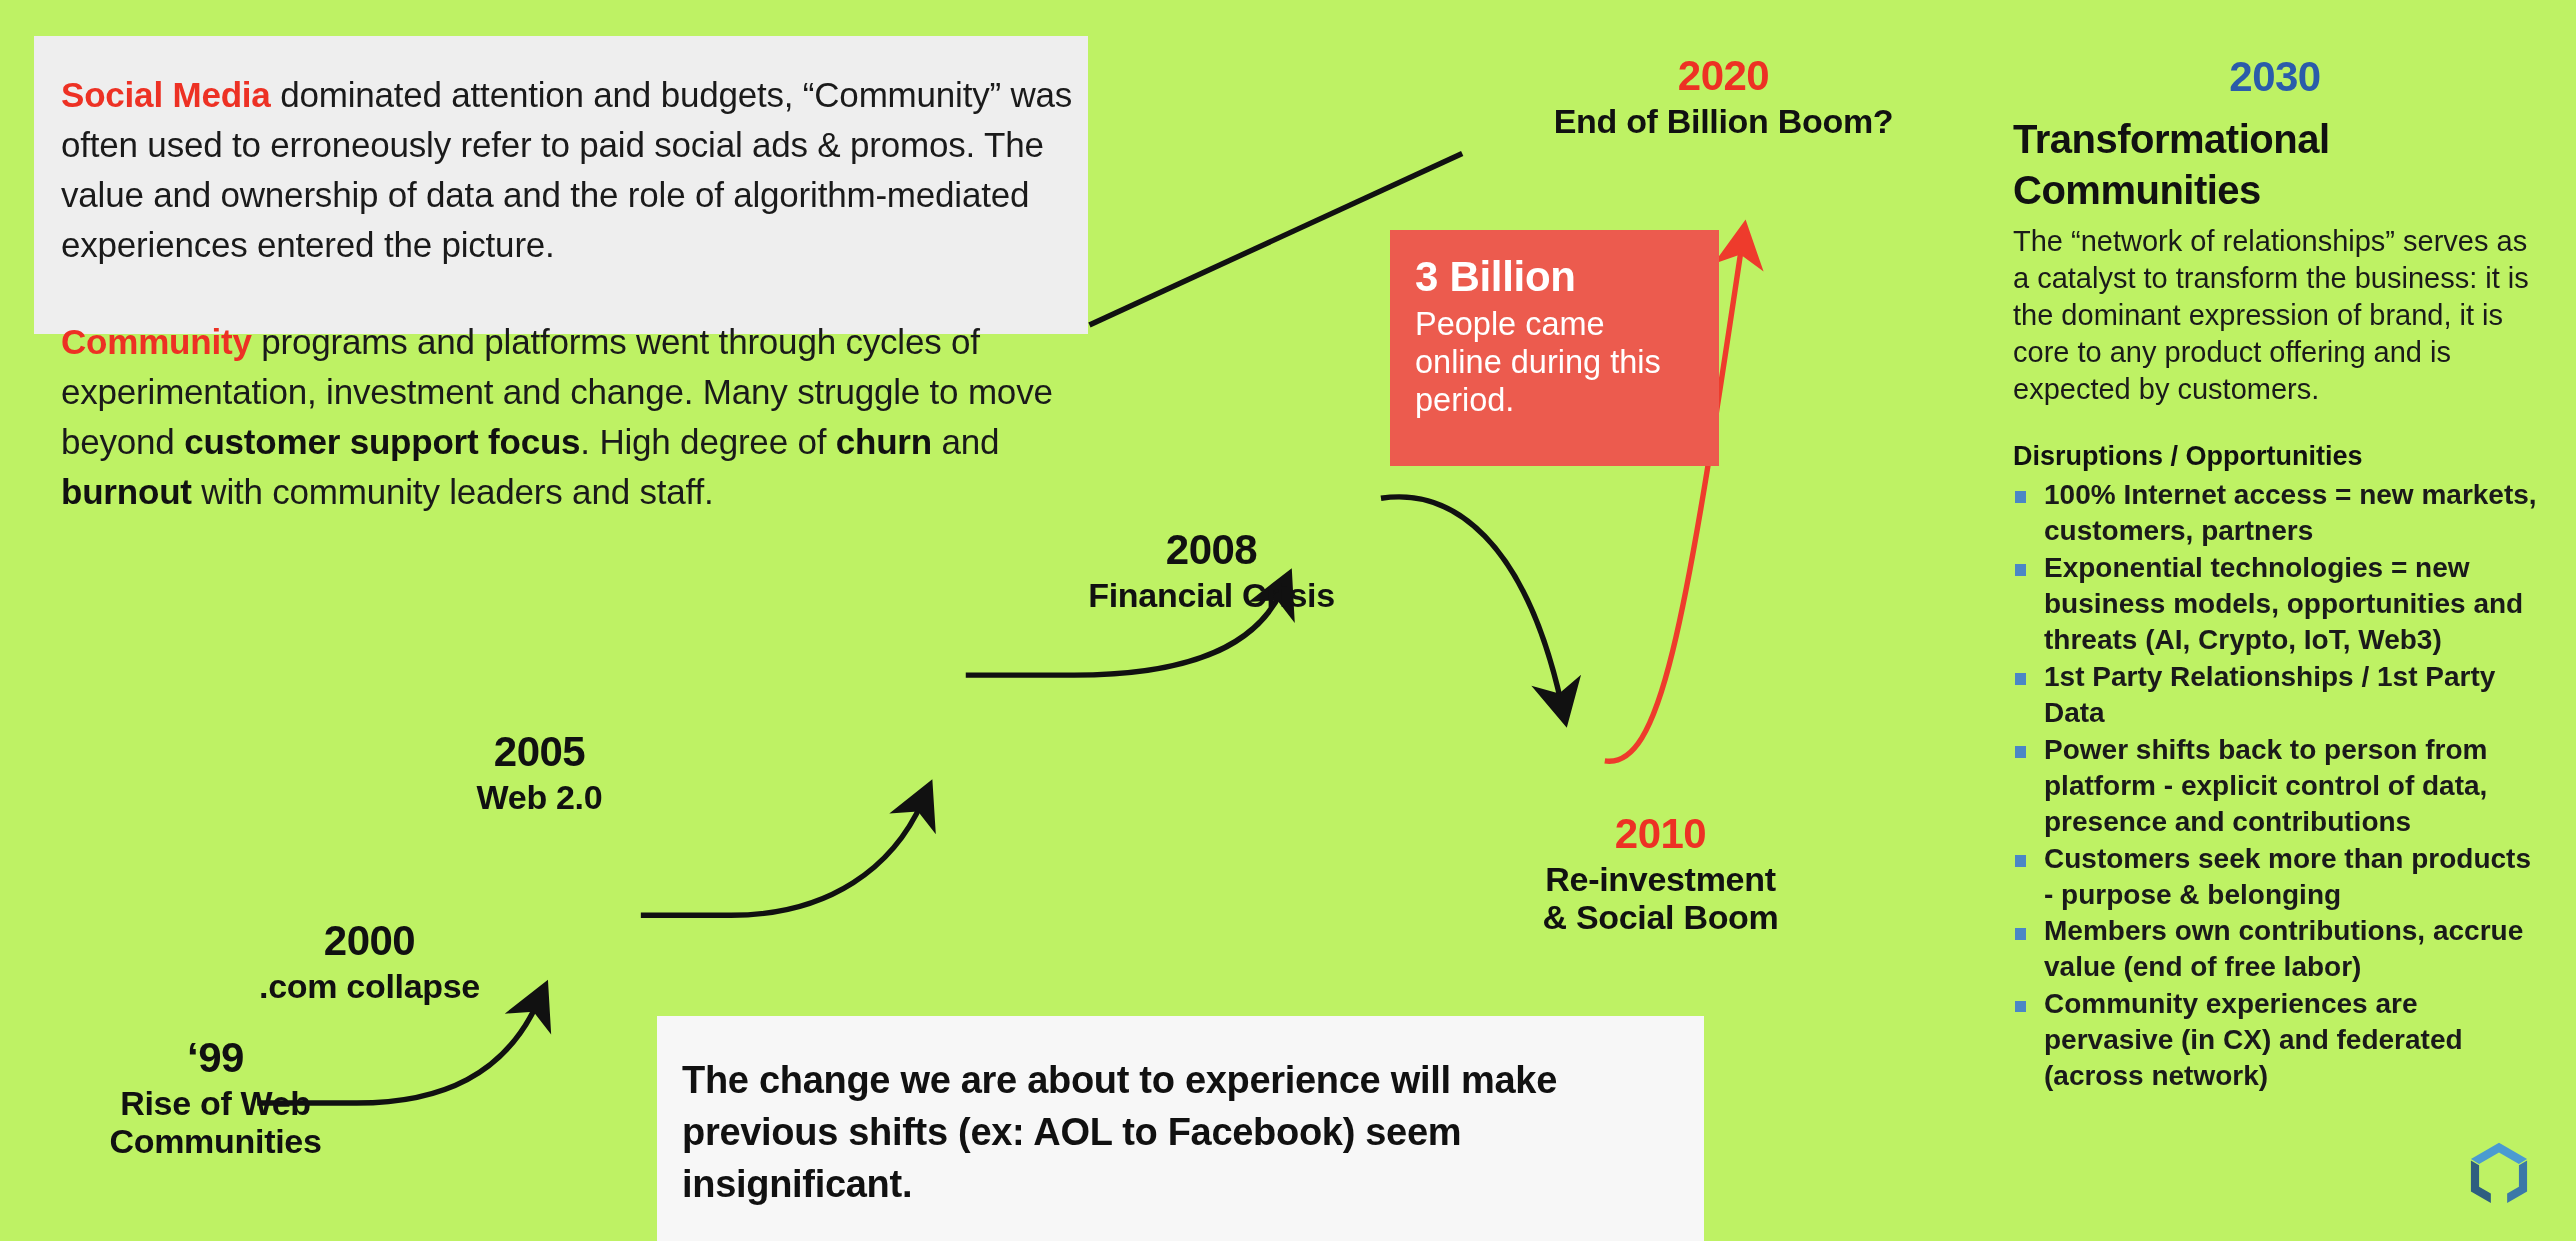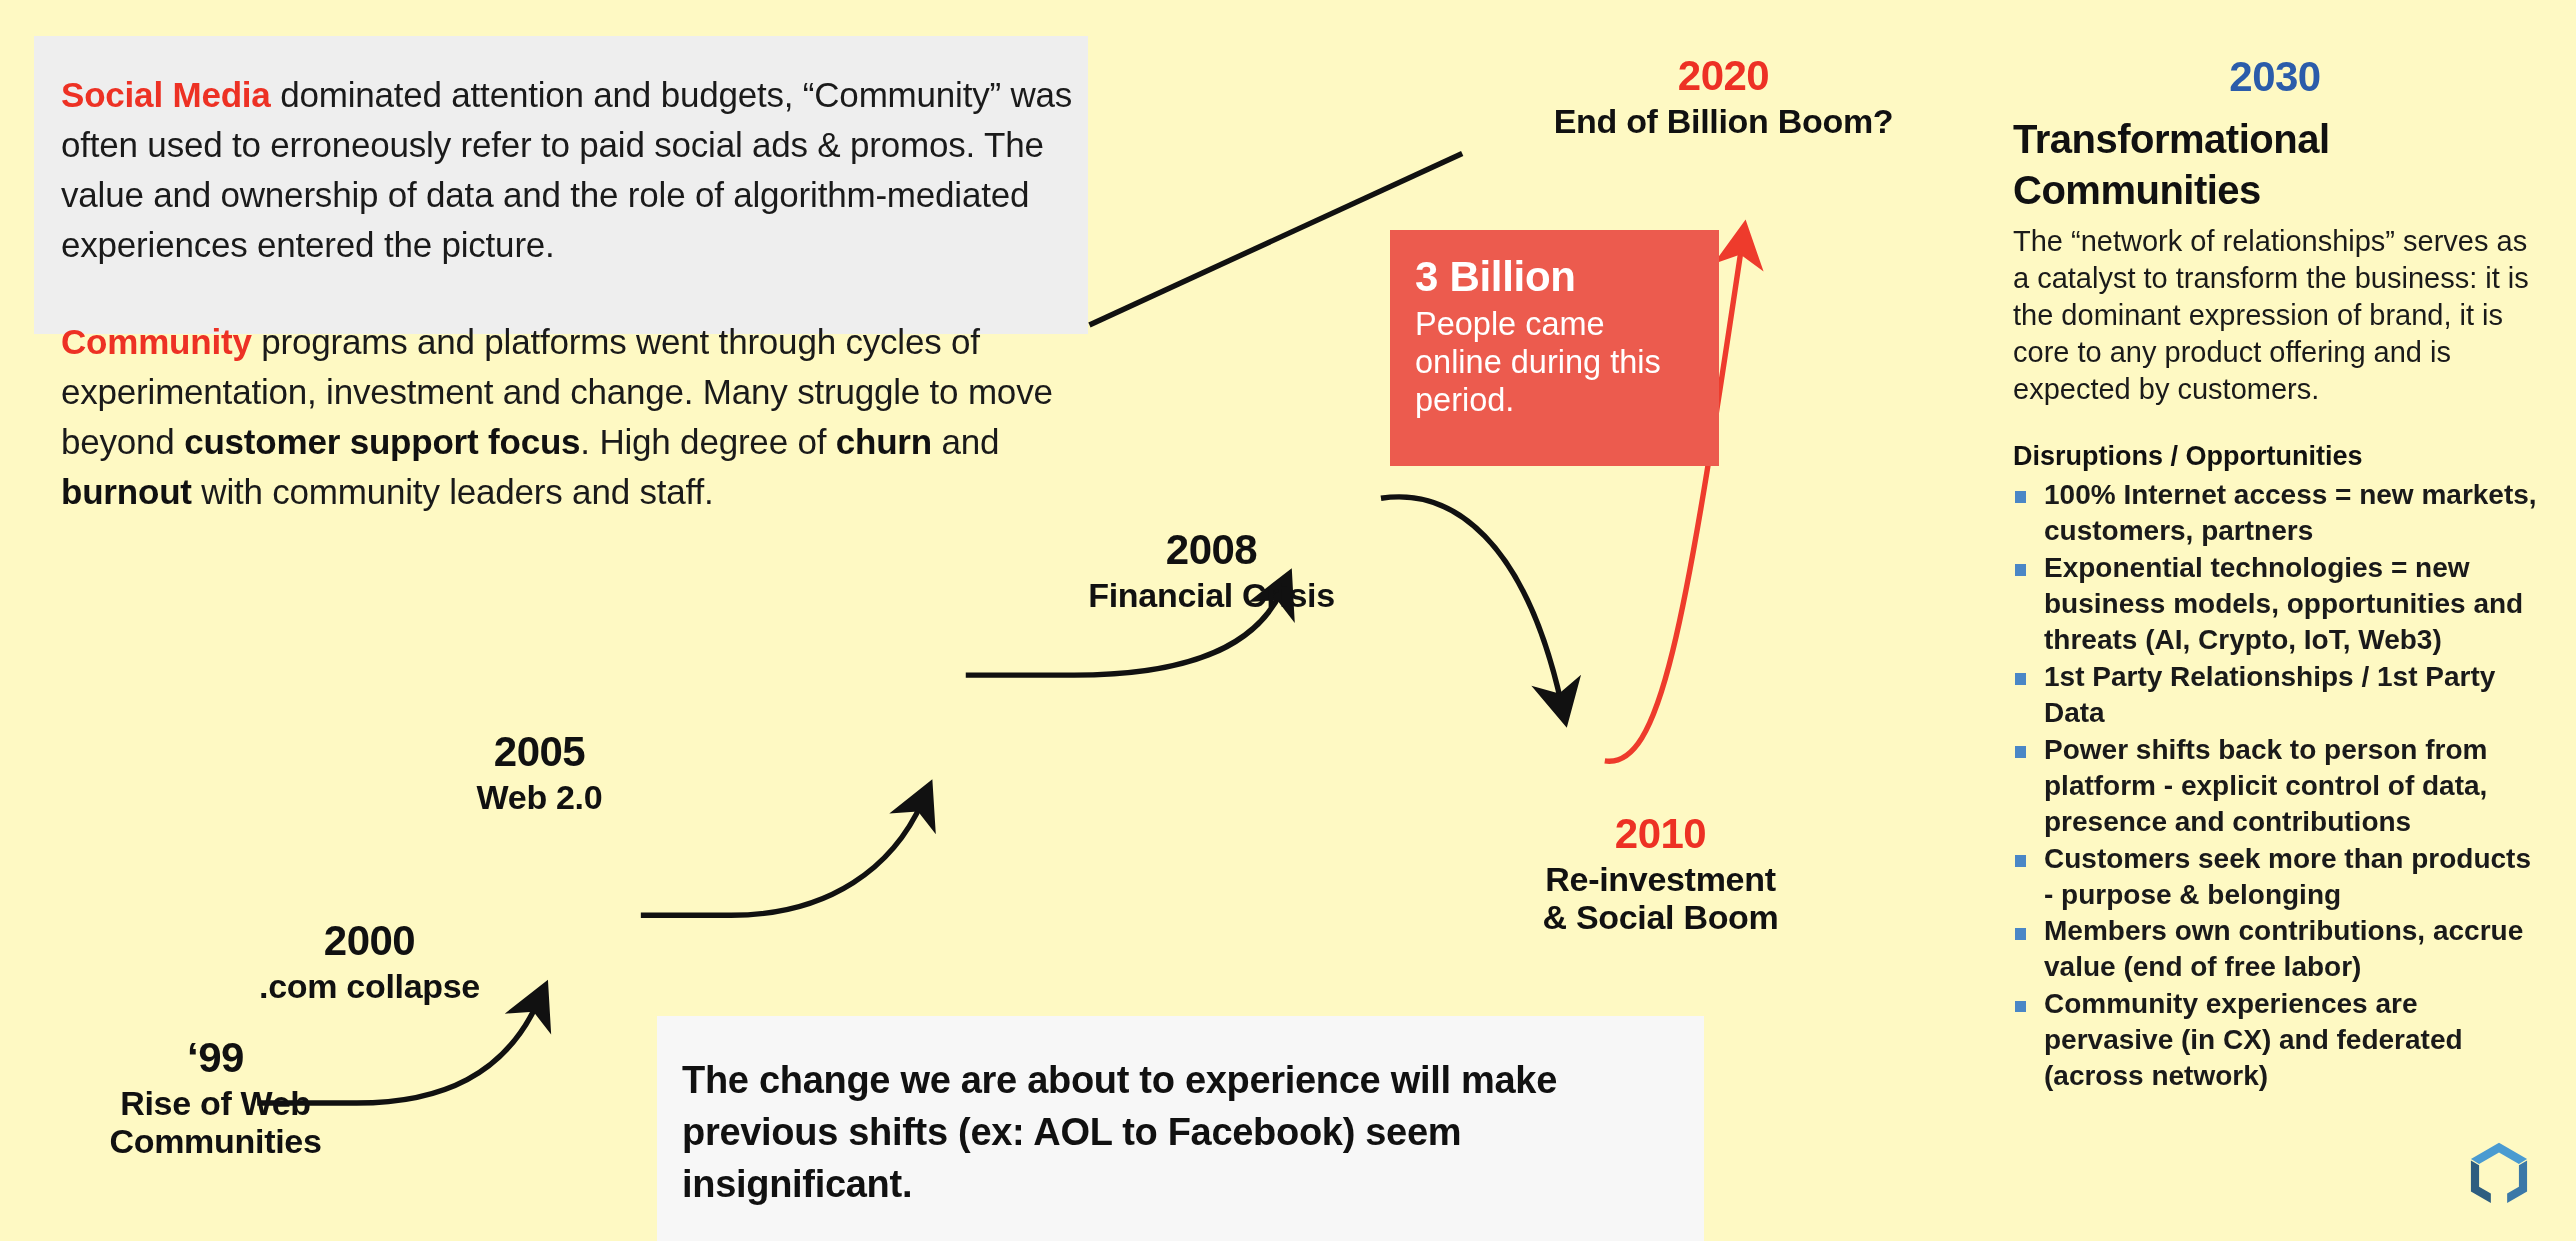--- a/index.html
+++ b/index.html
@@ -8,21 +8,21 @@
     background: #ffffff;
   }
   body {
     font-family: "Liberation Sans", sans-serif;
     -webkit-font-smoothing: antialiased;
   }
   #slide {
     position: relative;
     width: 2576px;
     height: 1242px;
-    background: #fef9c3;
+    background: #bef264;
     overflow: hidden;
   }
 
   
   .narrative-panel {
     position: absolute;
     left: 34px;
     top: 36px;
     width: 1054px;
     height: 298px;

